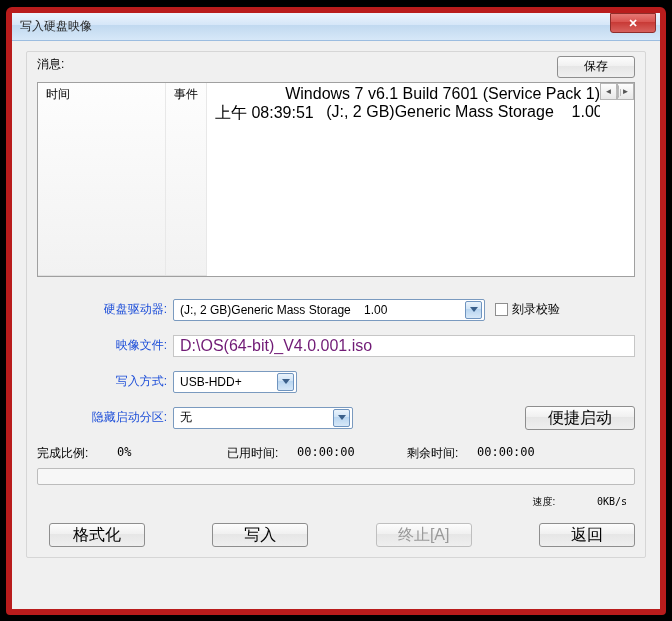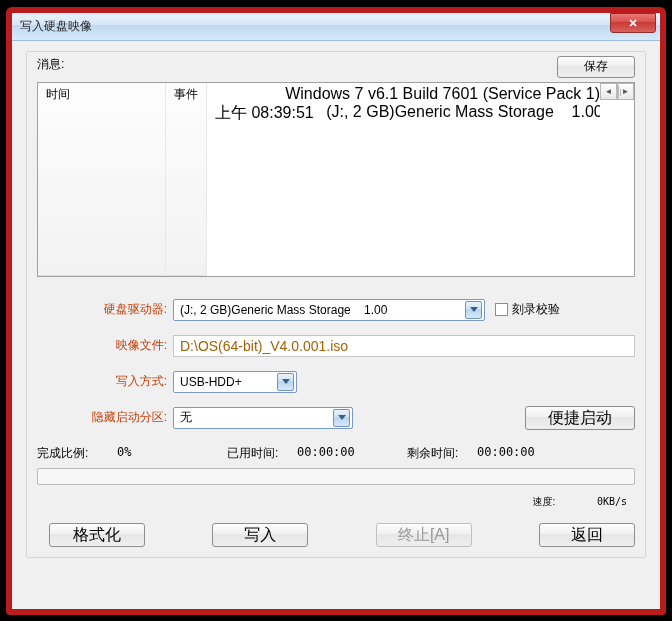--- a/index.html
+++ b/index.html
@@ -71,38 +71,38 @@
 .hscrollbar {
   height:17px; background:#f0f0f0; border-top:1px solid #d0d0d0;
   display:flex; align-items:center;
 }
 .sb-btn { width:17px; height:17px; background:linear-gradient(#fdfdfd,#e8e8e8); border:1px solid #b5b5b5; display:flex;align-items:center;justify-content:center;font-size:8px;color:#555;}
 .sb-track { flex:1; height:17px; background:#efefef; border-top:1px solid #e0e0e0; border-bottom:1px solid #e0e0e0; position:relative;}
 .sb-thumb { position:absolute; left:0; top:1px; height:13px; width:100%; background:linear-gradient(#f8f8f8,#e2e2e2); border:1px solid #b5b5b5; border-radius:2px;}
 .sb-thumb::after{content:"";position:absolute;left:50%;top:3px;width:1px;height:7px;background:#bbb; box-shadow:2px 0 #bbb,-2px 0 #bbb;}
 .form-area { margin-top:20px; font-size:12px; }
 .form-row { display:flex; align-items:center; height:26px; margin-bottom:10px; }
-.form-label { width:136px; text-align:right; padding-right:6px; color:#c2410c; }
+.form-label { width:136px; text-align:right; padding-right:6px; color:#1d4ed8; }
 .select {
   height:22px; background:#fff; border:1px solid #7a9abf; border-radius:2px;
   display:flex; align-items:center; padding:0 2px 0 6px; font-family:"NSimSun",monospace; font-size:12px;
 }
 .select.blue { background:#fff; }
 .select .sel-text { flex:1; white-space:pre; }
 .drop-btn {
   width:17px; height:18px; margin-left:4px;
   background:linear-gradient(#eaf3fb,#cfe3f6 45%,#b8d5f0 46%,#d7e8f8);
   border:1px solid #6f94bf; border-radius:2px;
   display:flex;align-items:center;justify-content:center;
 }
 .drop-btn .tri { width:0;height:0;border-left:4px solid transparent;border-right:4px solid transparent;border-top:5px solid #3a5f8a;}
 .checkbox { width:13px;height:13px;border:1px solid #8e8e8e;background:#fff;display:inline-block;margin:0 4px 0 10px;vertical-align:middle;}
 .text-input {
   flex:1; height:22px; border:1px solid #c6c6c6; background:#fff;
-  padding:0 6px; font-family:"NSimSun",monospace; font-size:14px; color:#a16207;
+  padding:0 6px; font-family:"NSimSun",monospace; font-size:16px; color:#701a75;
   display:flex;align-items:center;
 }
 .btn-std {
   height:24px; width:96px;
   background: linear-gradient(#fdfdfd,#f0f0f0 45%,#e6e6e6 46%,#efefef);
   border:1px solid #8e8e8e; border-radius:3px;
   font-size:16px; cursor:pointer; color:#000;margin-left:12px;
 }
 .btn-std.disabled { color:#9a9a9a; cursor:default; border-color:#bfbfbf; }
 .status-row { display:flex; font-size:12px; margin-top:6px; margin-bottom:6px;}

